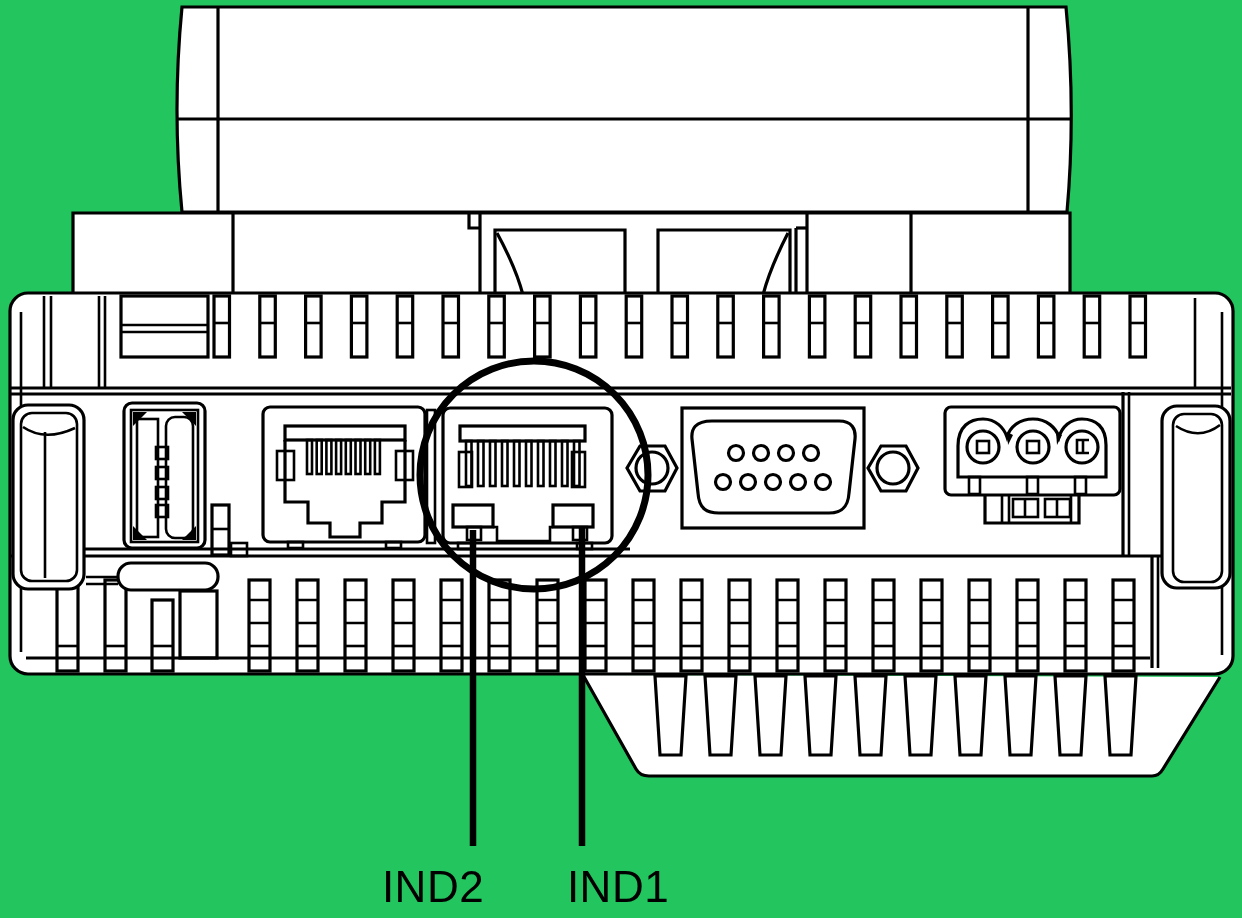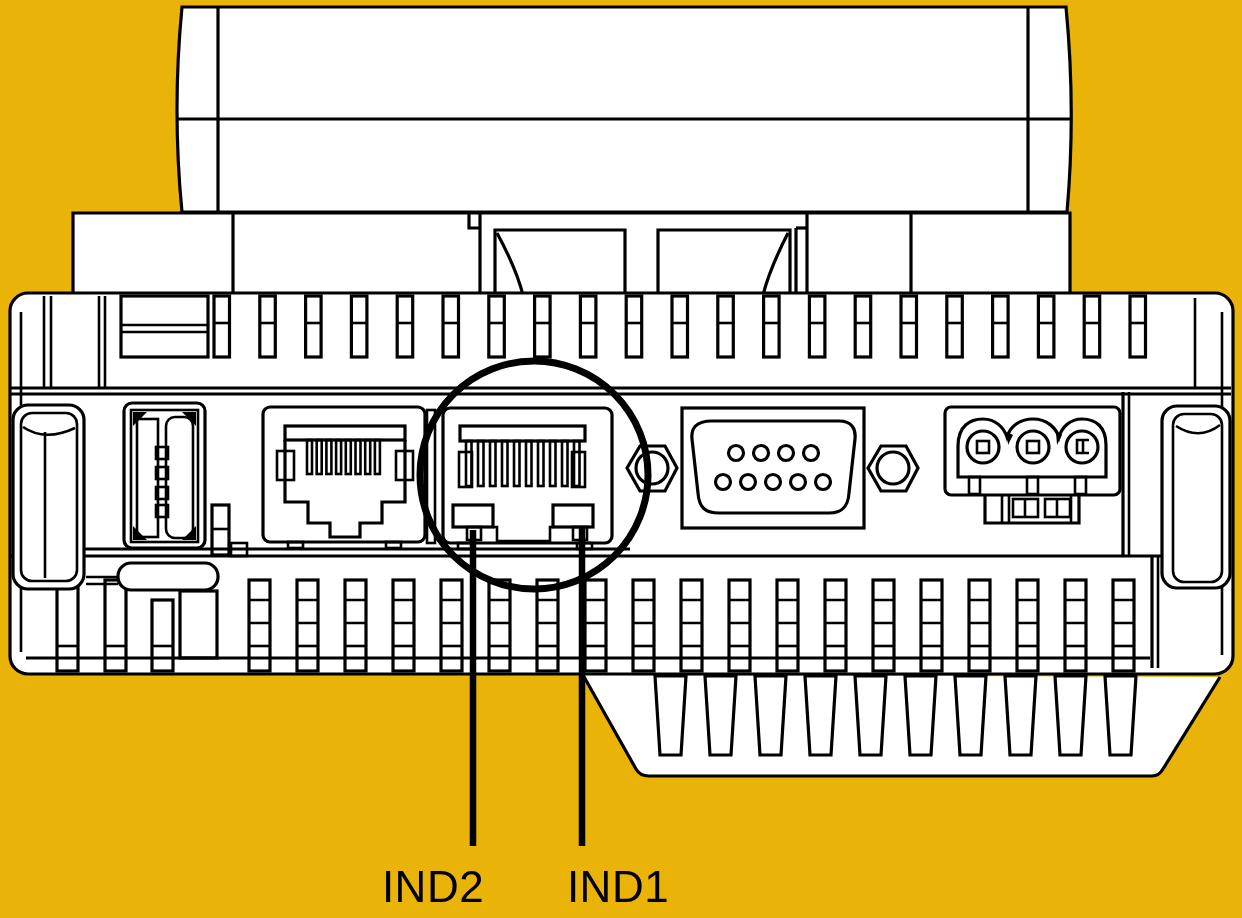--- a/index.html
+++ b/index.html
@@ -1,16 +1,16 @@
 <!DOCTYPE html>
 <html><head>
 <meta charset="utf-8">
 <style>
   html,body{margin:0;padding:0;background:#fff;}
-  #stage{position:relative;width:1242px;height:918px;background:#eab308;overflow:hidden;
+  #stage{position:relative;width:1242px;height:918px;background:#22c55e;overflow:hidden;
          font-family:"Liberation Sans", sans-serif;}
   svg{display:block;}
   .ln{stroke:#000;fill:none;stroke-width:3.2;stroke-miterlimit:6;}
   .ln-thin{stroke:#000;fill:none;stroke-width:2.6;}
   .ln-heavy{stroke:#000;fill:none;stroke-width:7;}
   .ln-leader{stroke:#000;fill:none;stroke-width:6.5;}
   .fillw{fill:#fff;}
   .fillb{fill:#000;stroke:none;}
   .callout-text{font-family:"Liberation Sans", sans-serif;font-size:44px;fill:#000;
                 text-anchor:middle;letter-spacing:0.5px;}

